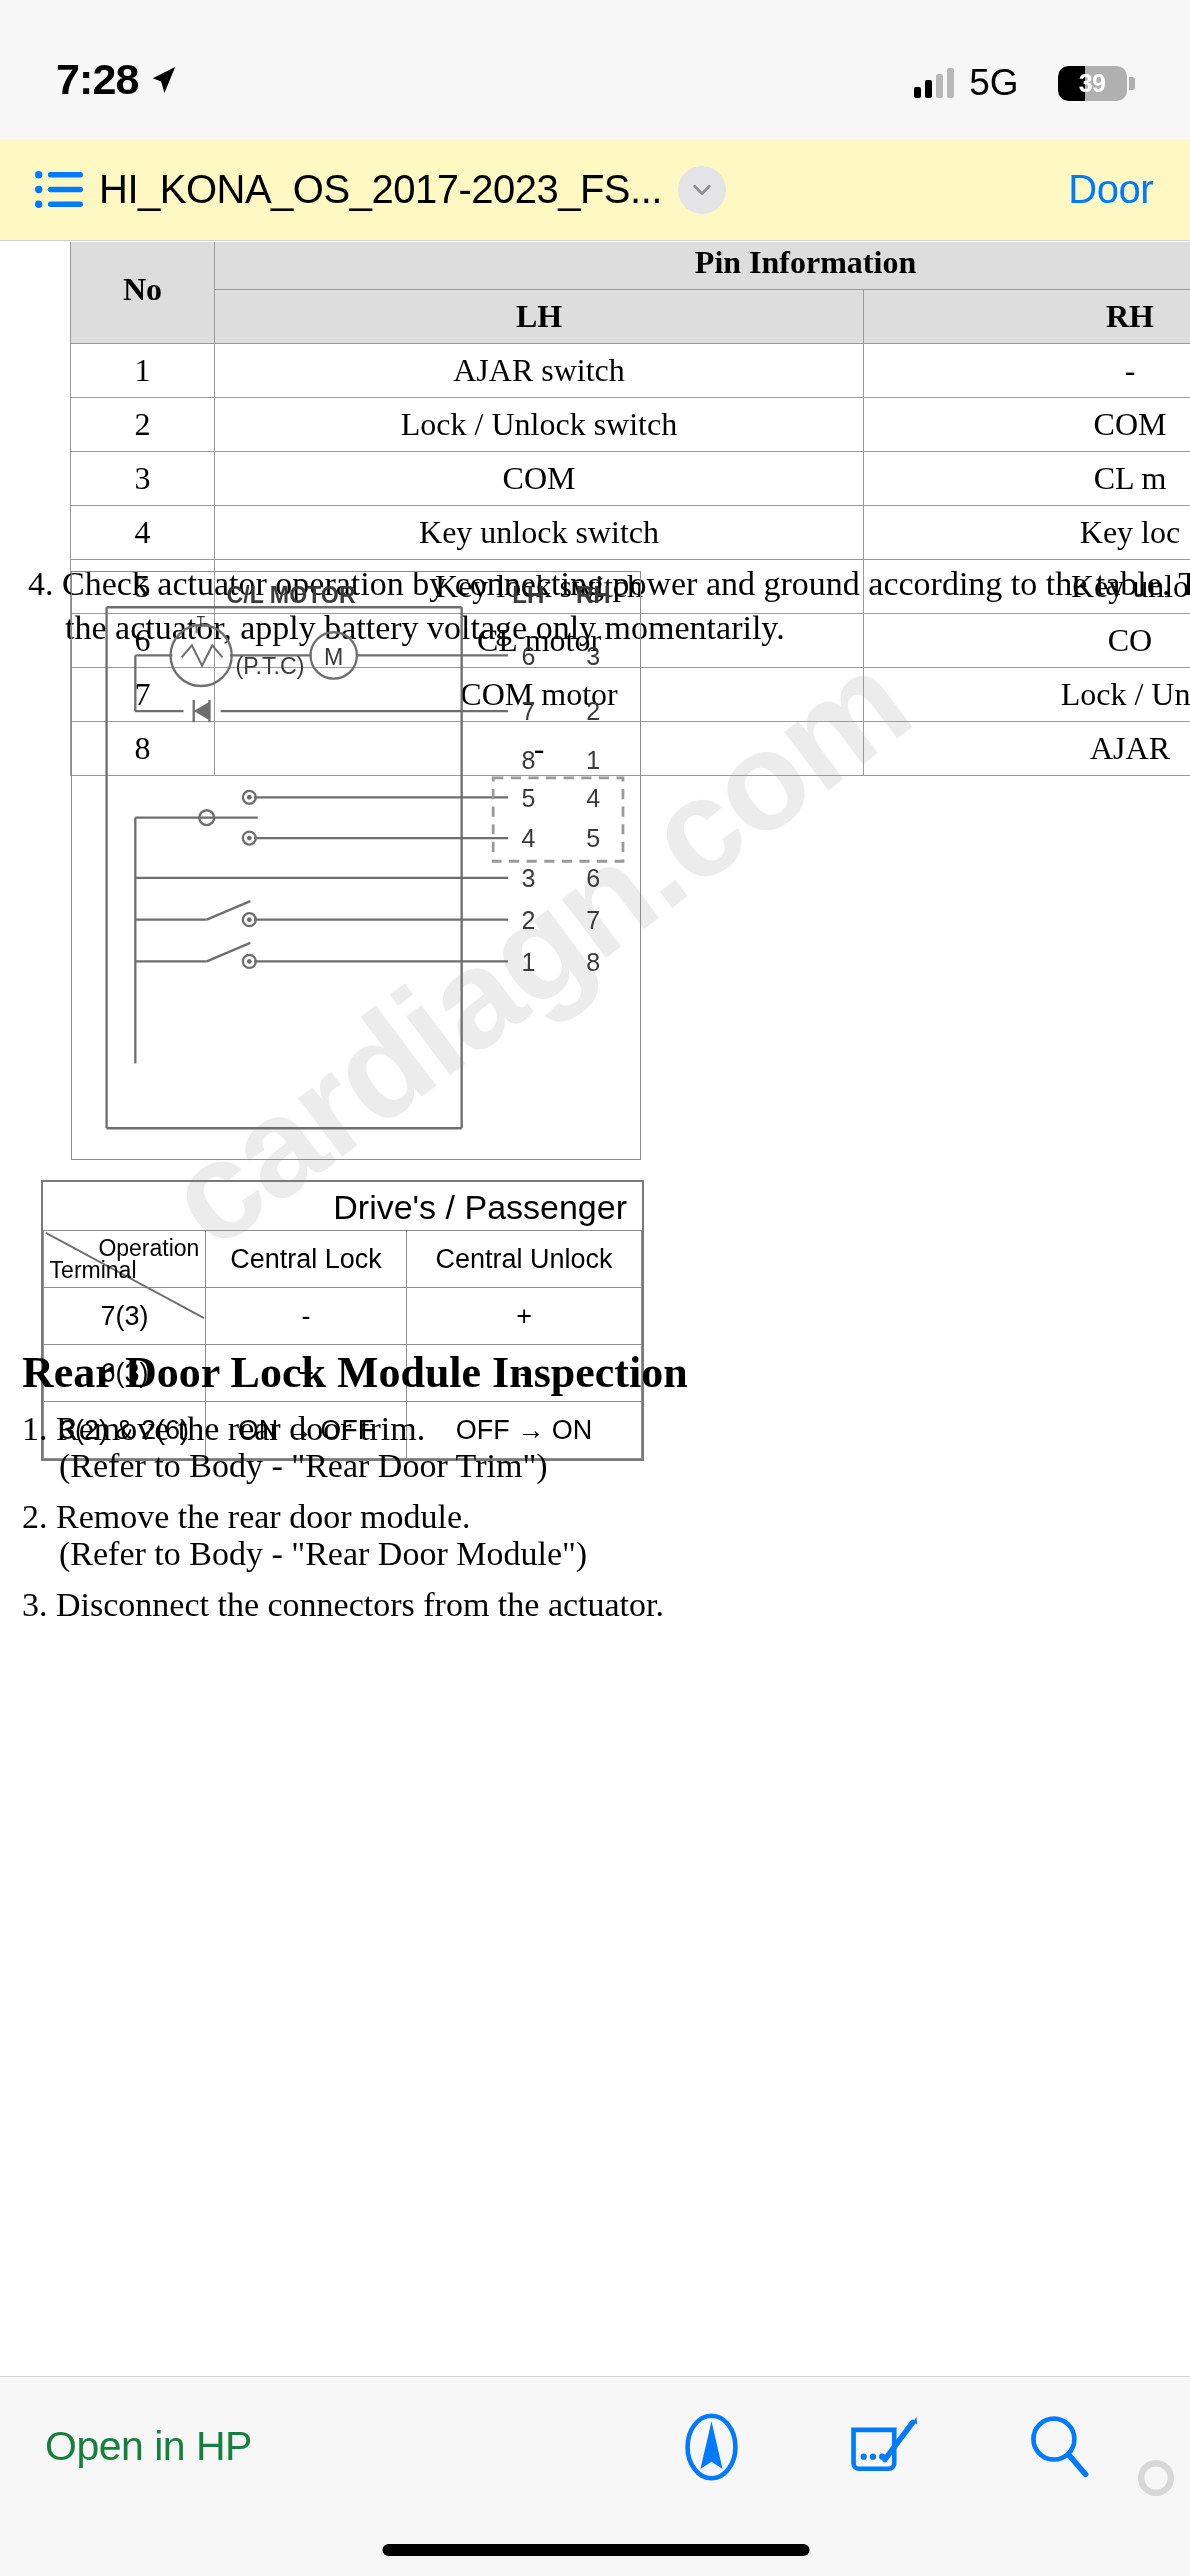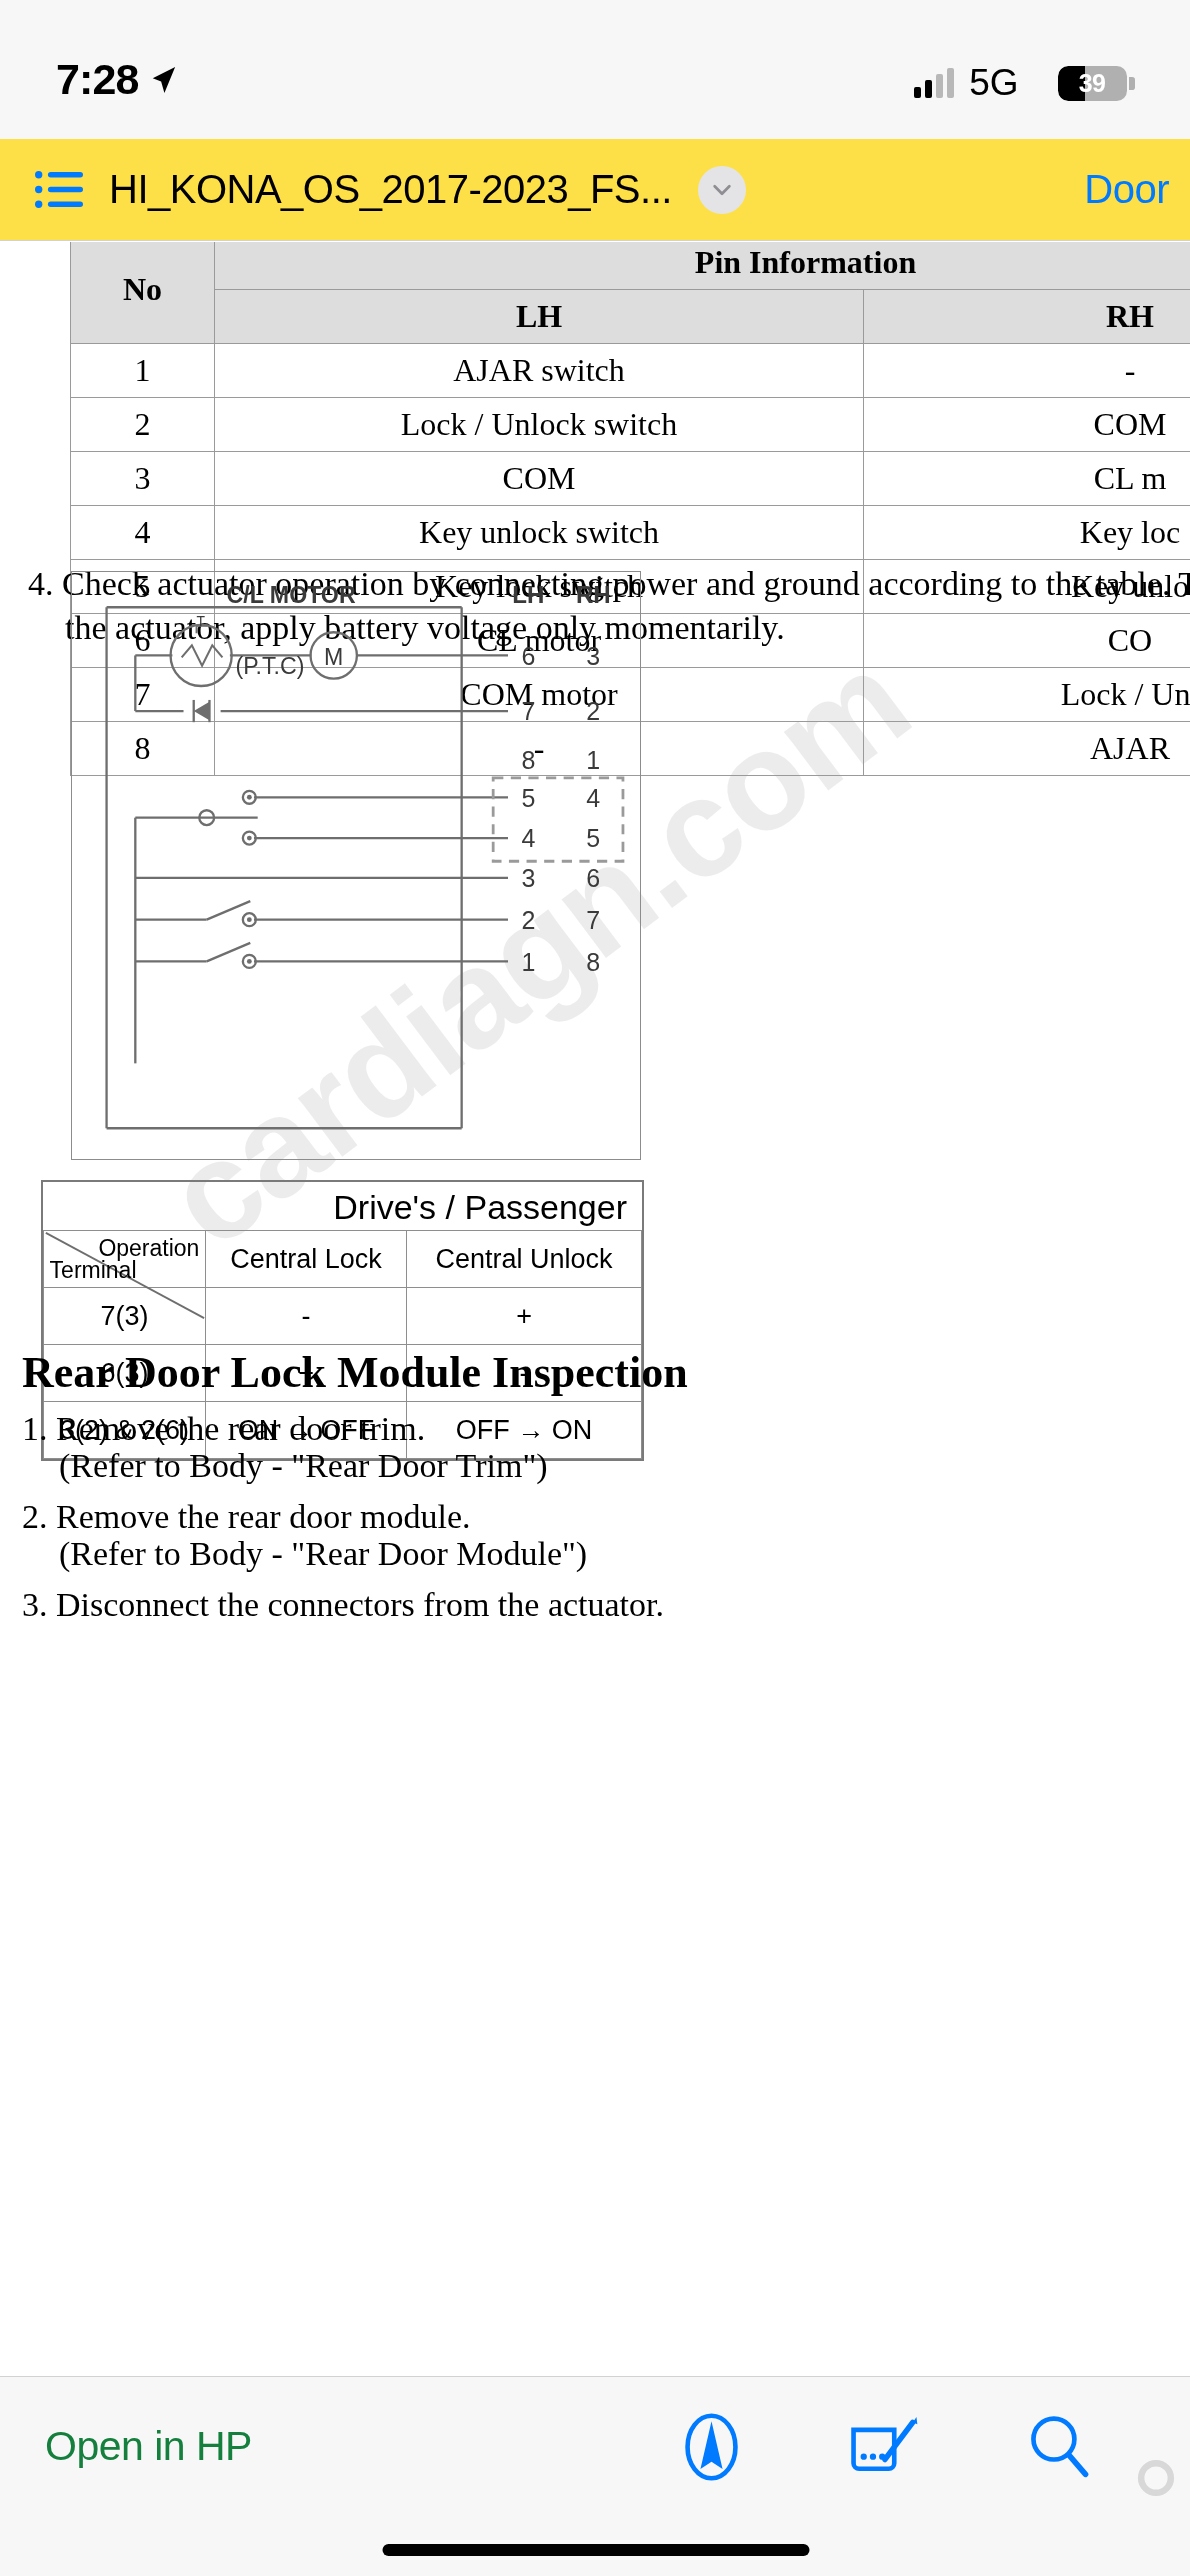--- a/index.html
+++ b/index.html
@@ -39,25 +39,25 @@
   .batt-fill{ position:absolute; left:0; top:0; bottom:0; width:39%; background:#000; border-radius:10.2px 0 0 10.2px;}
   .batt-pct{
     position:relative; z-index:2; width:100%; text-align:center;
     font-size:25px; font-weight:700; color:#ffffff; letter-spacing:-0.5px;
   }
   .batt-tip{ width:5.6px; height:13px; background:#b0b0b0; border-radius:0 2.8px 2.8px 0; margin-left:2.8px;}
 
   
   .navbar{
     height:102px; width:100%;
-    background:#fde047;
+    background:#fef9c3;
     border-bottom:0.9px solid #d2d2d4;
     display:flex; align-items:center;
-    padding:0 22px 0 35px;
-    gap:26px;
+    padding:0 38px 0 35px;
+    gap:16px;
   }
   .toc-icon{ width:48px; height:39px; display:block; flex:0 0 auto; }
   .nav-title{
     font-size:40px; font-weight:500; color:#000;
     letter-spacing:-0.5px; white-space:nowrap; overflow:hidden;
     flex:0 1 auto;
   }
   .chev-btn{
     width:48px; height:48px; border-radius:50%;
     background:#e4e4e6;

